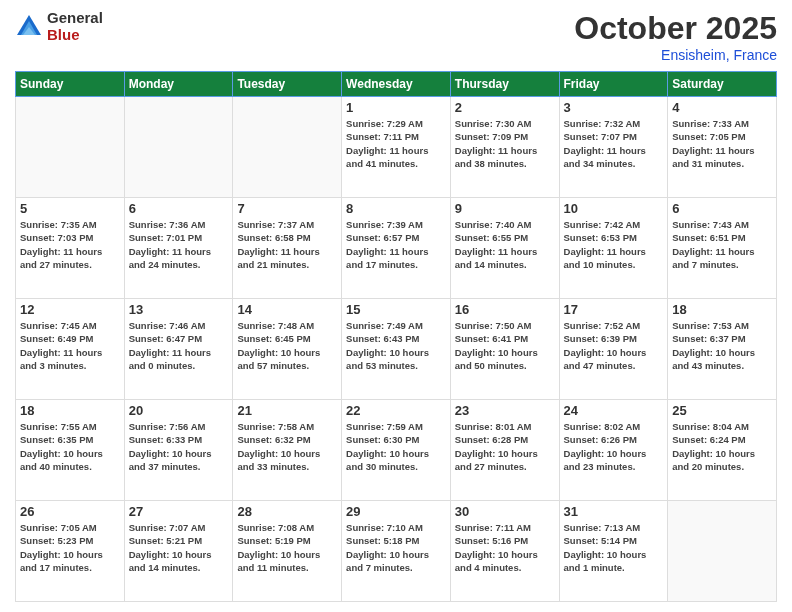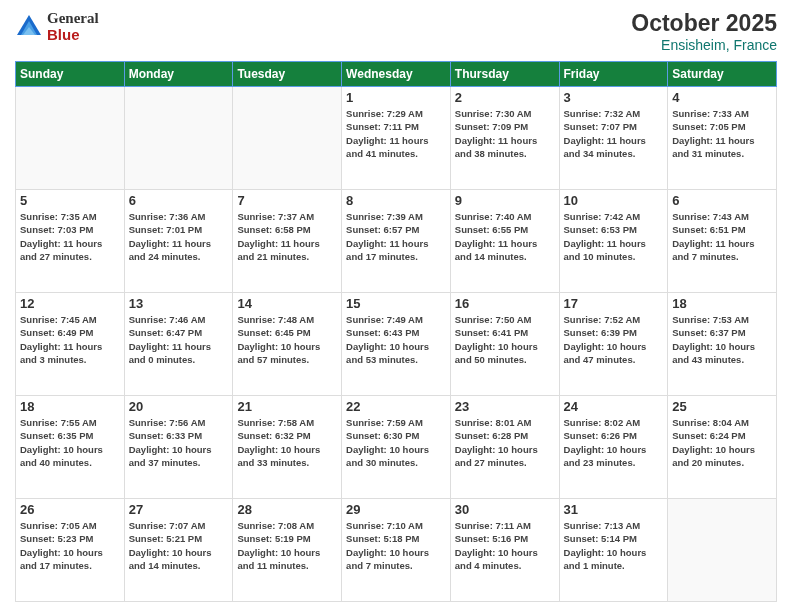--- a/index.html
+++ b/index.html
@@ -30,42 +30,41 @@
     }
     .logo-text {
       display: flex;
       flex-direction: column;
       line-height: 1.1;
     }
     .logo-general {
       font-size: 15px;
       font-weight: bold;
       color: #333;
-      font-family: Liberation Serif, serif;
     }
     .logo-blue {
       font-size: 15px;
       font-weight: bold;
       color: #b91c1c;
     }
     .logo-icon {
       width: 28px;
       height: 28px;
     }
     .title-block {
       text-align: right;
     }
     .title-month {
-      font-size: 23px;
+      font-size: 32px;
       font-weight: bold;
       color: #333;
     }
     .title-location {
       font-size: 14px;
-      color: #0f766e;
+      color: #1d4ed8;
     }
     .calendar {
       flex: 1;
       border: 1px solid #ccc;
       border-collapse: collapse;
       width: 100%;
       table-layout: fixed;
     }
     .calendar th {
       background: #15803d;

